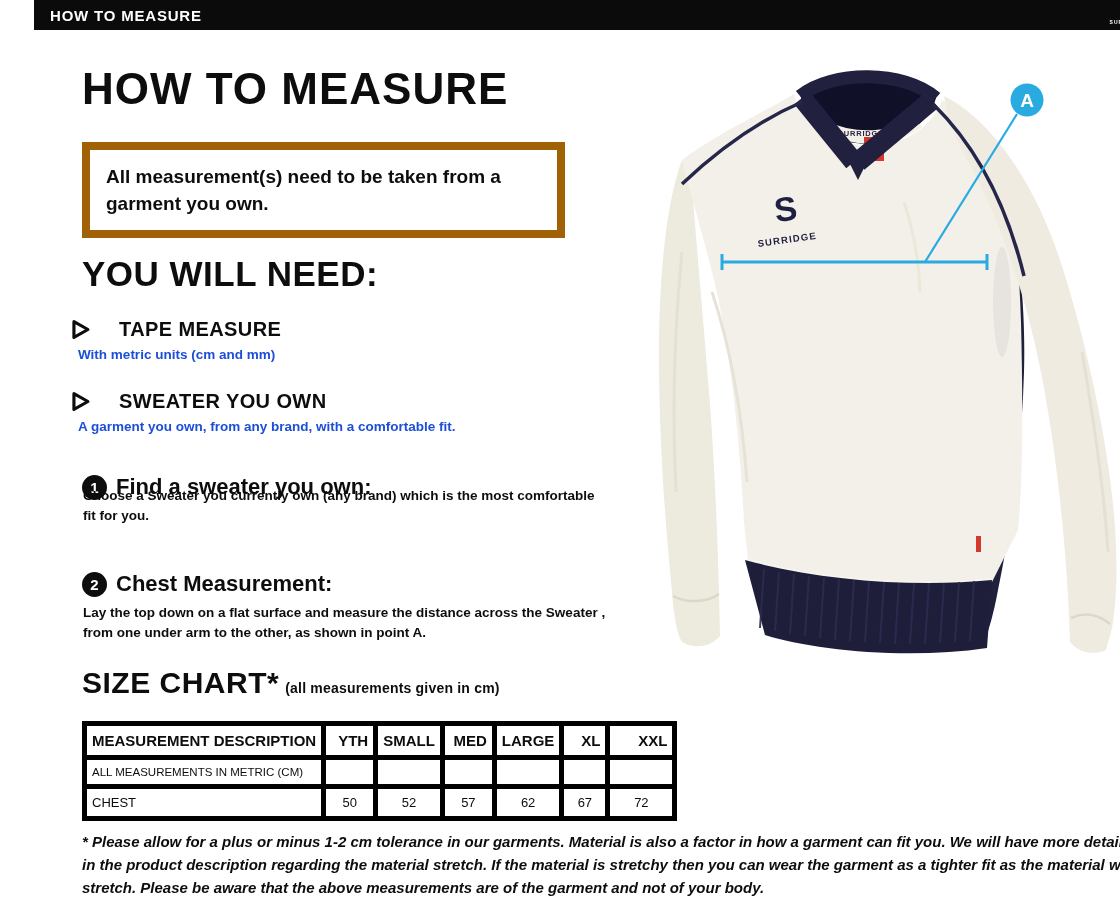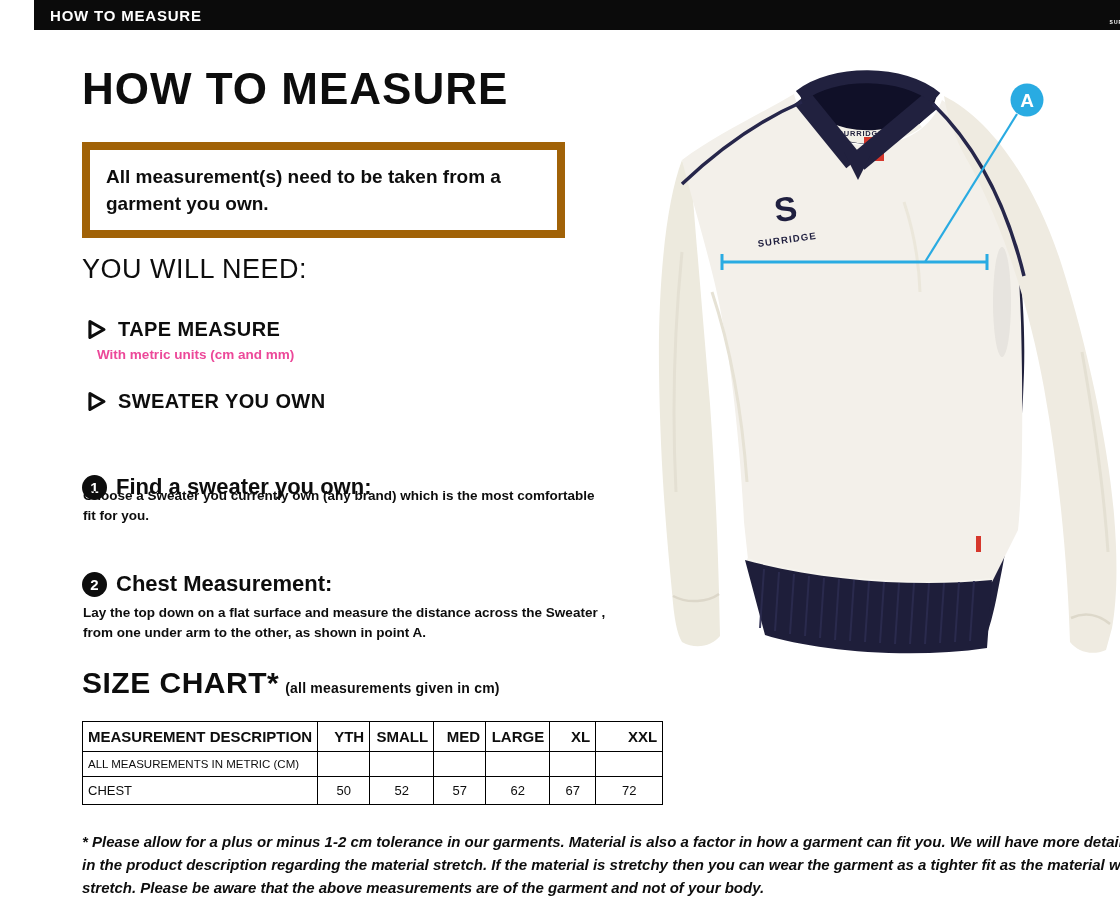--- a/index.html
+++ b/index.html
@@ -10,39 +10,39 @@
   .topbar{position:absolute;left:0;top:0;width:1120px;height:30px;background:#0b0b0b;
           display:flex;align-items:center;justify-content:space-between;}
   .topbar-title{color:#fff;font-size:15px;font-weight:700;letter-spacing:.8px;padding-left:16px;}
   .topbar-logo{display:flex;flex-direction:column;align-items:center;line-height:1;padding-right:10px;}
   .topbar-logo .mark{color:#fff;font-size:14px;font-weight:700;transform:scaleY(1.15);}
   .topbar-logo .word{color:#fff;font-size:5px;font-weight:700;letter-spacing:1px;margin-top:1px;}
 
   .h1{position:absolute;left:48px;top:64px;font-size:44px;font-weight:700;letter-spacing:1px;color:#0d0d0d;}
   .notice{position:absolute;left:48px;top:142px;width:483px;box-sizing:border-box;border:8px solid #a16207;
           padding:13px 16px;font-size:19px;font-weight:700;line-height:27px;color:#0d0d0d;}
-  .h2{position:absolute;left:48px;top:254px;font-size:27px;font-weight:400;letter-spacing:.5px;color:#0d0d0d;}
+  .h2{position:absolute;left:48px;top:254px;font-size:35px;font-weight:700;letter-spacing:.5px;color:#0d0d0d;}
 
-  .need-item{position:absolute;left:52px;display:flex;align-items:center;gap:11px;}
+  .need-item{position:absolute;left:36px;display:flex;align-items:center;gap:28px;}
   .need-item .ttl{font-size:20px;font-weight:700;letter-spacing:.4px;color:#0d0d0d;}
-  .need-desc{position:absolute;left:63px;font-size:13.5px;font-weight:700;color:#ec4899;}
+  .need-desc{position:absolute;left:44px;font-size:13.5px;font-weight:700;color:#1d4ed8;}
   .tri{width:21px;height:21px;display:block;}
 
   .step{position:absolute;left:48px;display:flex;align-items:center;gap:9px;}
   .step-badge{width:25px;height:25px;border-radius:50%;background:#0d0d0d;color:#fff;font-size:15px;
               font-weight:700;display:flex;align-items:center;justify-content:center;}
   .step .ttl{font-size:22px;font-weight:700;color:#0d0d0d;}
   .step-desc{position:absolute;left:49px;width:525px;font-size:13.5px;font-weight:700;line-height:19.5px;color:#0d0d0d;}
 
   .h3{position:absolute;left:48px;top:666px;font-size:30px;font-weight:700;letter-spacing:.5px;color:#0d0d0d;}
   .h3-sub{font-size:14px;font-weight:700;letter-spacing:.2px;margin-left:6px;}
 
   table.size{position:absolute;left:48px;top:721px;border-collapse:collapse;table-layout:fixed;
              font-family:"Liberation Sans",sans-serif;}
-  table.size td,table.size th{border:1px solid #000000;padding:0 5px;color:#0d0d0d;overflow:hidden;white-space:nowrap;}
+  table.size td,table.size th{border:5px solid #000000;padding:0 5px;color:#0d0d0d;overflow:hidden;white-space:nowrap;}
   table.size th{font-size:15px;font-weight:700;height:29px;text-align:right;}
   table.size th.desc{text-align:left;}
   table.size tr.metric td{font-size:11.5px;font-weight:400;height:24px;text-align:left;}
   table.size tr.vals td{font-size:13px;font-weight:400;height:27px;text-align:center;}
   table.size tr.vals td.lbl{text-align:left;}
 
   .disclaimer{position:absolute;left:48px;top:830px;width:1056px;font-size:15px;font-weight:700;
               font-style:italic;line-height:23px;color:#0d0d0d;}
 
   .figure{position:absolute;left:618px;top:52px;width:502px;height:668px;}
@@ -70,20 +70,21 @@
     <span class="ttl">TAPE MEASURE</span>
   </div>
   <div class="need-desc" style="top:347px;">With metric units (cm and mm)</div>
 
   <div class="need-item" style="top:390px;align-items:center;">
     <svg class="tri" viewBox="0 0 24 24">
       <path d="M4.5 3 L20.5 12 L4.5 21 Z" fill="none" stroke="#0d0d0d" stroke-width="3.6" stroke-linejoin="round"></path>
     </svg>
     <span class="ttl">SWEATER YOU OWN</span>
   </div>
+  <div class="need-desc" style="top:419px;">A garment you own, from any brand, with a comfortable fit.</div>
 
   <div class="step" style="top:474px;">
     <div class="step-badge">1</div>
     <span class="ttl">Find a sweater you own:</span>
   </div>
   <div class="step-desc" style="top:486px;">Choose a Sweater you currently own (any brand) which is the most comfortable fit for you.</div>
 
   <div class="step" style="top:571px;">
     <div class="step-badge">2</div>
     <span class="ttl">Chest Measurement:</span>

